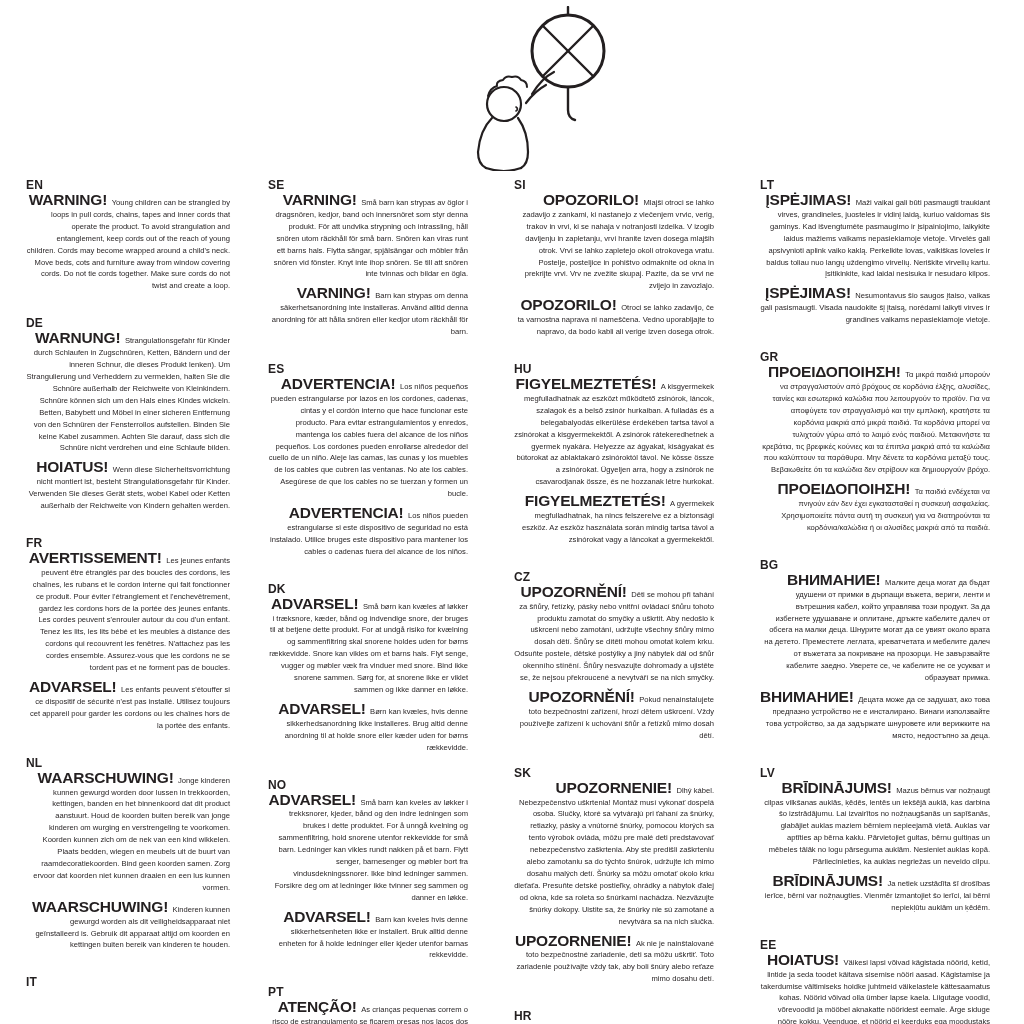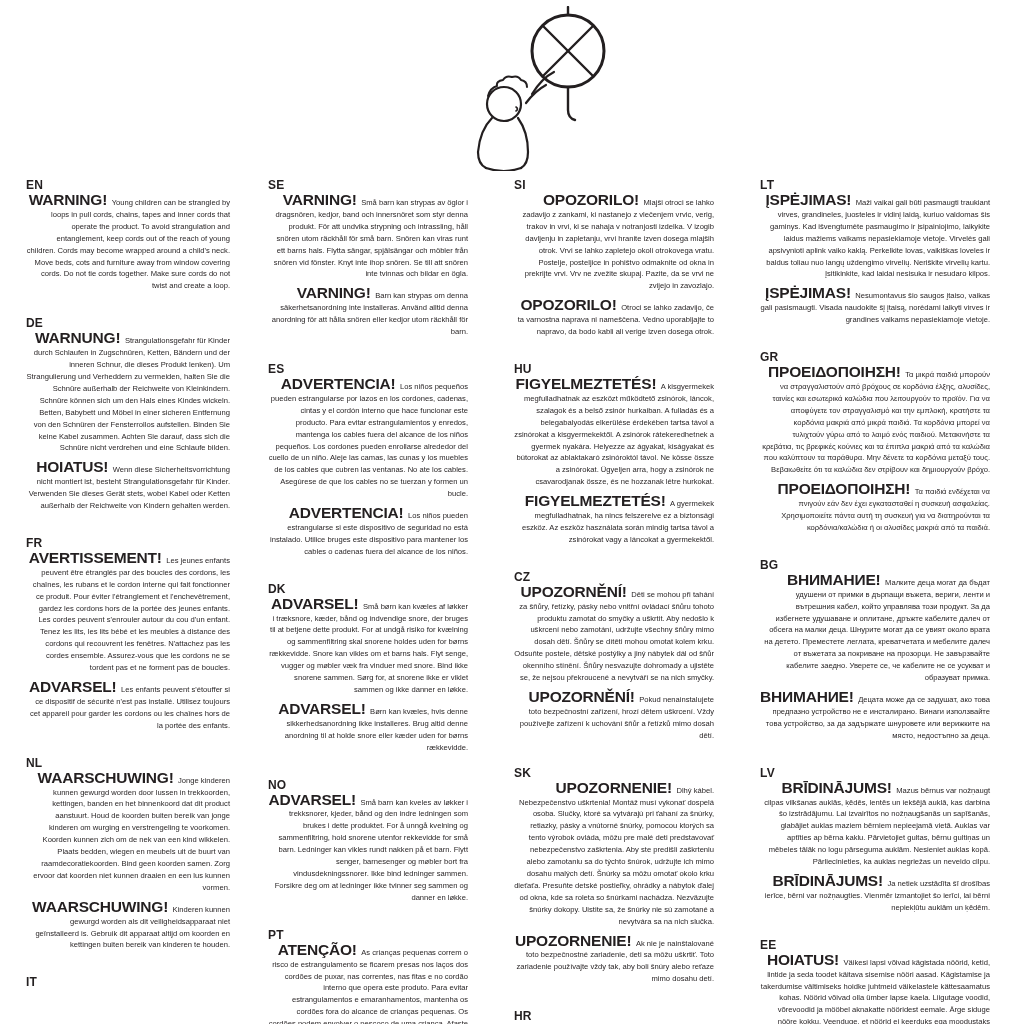--- a/index.html
+++ b/index.html
@@ -82,20 +82,21 @@
       <p class="warn-para"><span class="kw">ADVERTENCIA!</span> <span class="body">Los niños pueden estrangularse si este dispositivo de seguridad no está instalado. Utilice bruges este dispositivo para mantener los cables o cadenas fuera del alcance de los niños.</span></p>
     </section>
     <section class="lang-section">
       <div class="lang-code">DK</div>
       <p class="warn-para"><span class="kw">ADVARSEL!</span> <span class="body">Små børn kan kvæles af løkker i træksnore, kæder, bånd og indvendige snore, der bruges til at betjene dette produkt. For at undgå risiko for kvælning og sammenfiltring skal snorene holdes uden for børns rækkevidde. Snore kan vikles om et barns hals. Flyt senge, vugger og møbler væk fra vinduer med snore. Bind ikke snorene sammen. Sørg for, at snorene ikke er viklet sammen og ikke danner en løkke.</span></p>
       <p class="warn-para"><span class="kw">ADVARSEL!</span> <span class="body">Børn kan kvæles, hvis denne sikkerhedsanordning ikke installeres. Brug altid denne anordning til at holde snore eller kæder uden for børns rækkevidde.</span></p>
     </section>
     <section class="lang-section">
       <div class="lang-code">NO</div>
       <p class="warn-para"><span class="kw">ADVARSEL!</span> <span class="body">Små barn kan kveles av løkker i trekksnorer, kjeder, bånd og den indre ledningen som brukes i dette produktet. For å unngå kvelning og sammenfiltring, hold snorene utenfor rekkevidde for små barn. Ledninger kan vikles rundt nakken på et barn. Flytt senger, barnesenger og møbler bort fra vindusdekningssnorer. Ikke bind ledninger sammen. Forsikre deg om at ledninger ikke tvinner seg sammen og danner en løkke.</span></p>
+      <p class="warn-para"><span class="kw">ADVARSEL!</span> <span class="body">Barn kan kveles hvis denne sikkerhetsenheten ikke er installert. Bruk alltid denne enheten for å holde ledninger eller kjeder utenfor barnas rekkevidde.</span></p>
     </section>
     <section class="lang-section">
       <div class="lang-code">PT</div>
       <p class="warn-para"><span class="kw">ATENÇÃO!</span> <span class="body">As crianças pequenas correm o risco de estrangulamento se ficarem presas nos laços dos cordões de puxar, nas correntes, nas fitas e no cordão interno que opera este produto. Para evitar estrangulamentos e emaranhamentos, mantenha os cordões fora do alcance de crianças pequenas. Os cordões podem envolver o pescoço de uma criança. Afaste as camas, os berços e os móveis dos cordões que cobrem as janelas. Não amarre os cordões. Certifique-se de que os cordões não ficam torcidos e não criam um laço.</span></p>
     </section>
   </div>
 <div class="lang-column col-3">
     <section class="lang-section">
       <div class="lang-code">SI</div>
       <p class="warn-para"><span class="kw">OPOZORILO!</span> <span class="body">Mlajši otroci se lahko zadavijo z zankami, ki nastanejo z vlečenjem vrvic, verig, trakov in vrvi, ki se nahaja v notranjosti izdelka. V izogib davljenju in zapletanju, vrvi hranite izven dosega mlajših otrok. Vrvi se lahko zapletejo okoli otrokovega vratu. Postelje, posteljice in pohištvo odmaknite od okna in prekrijte vrvi. Vrv ne zvežite skupaj. Pazite, da se vrvi ne zvijejo in zavozlajo.</span></p>

